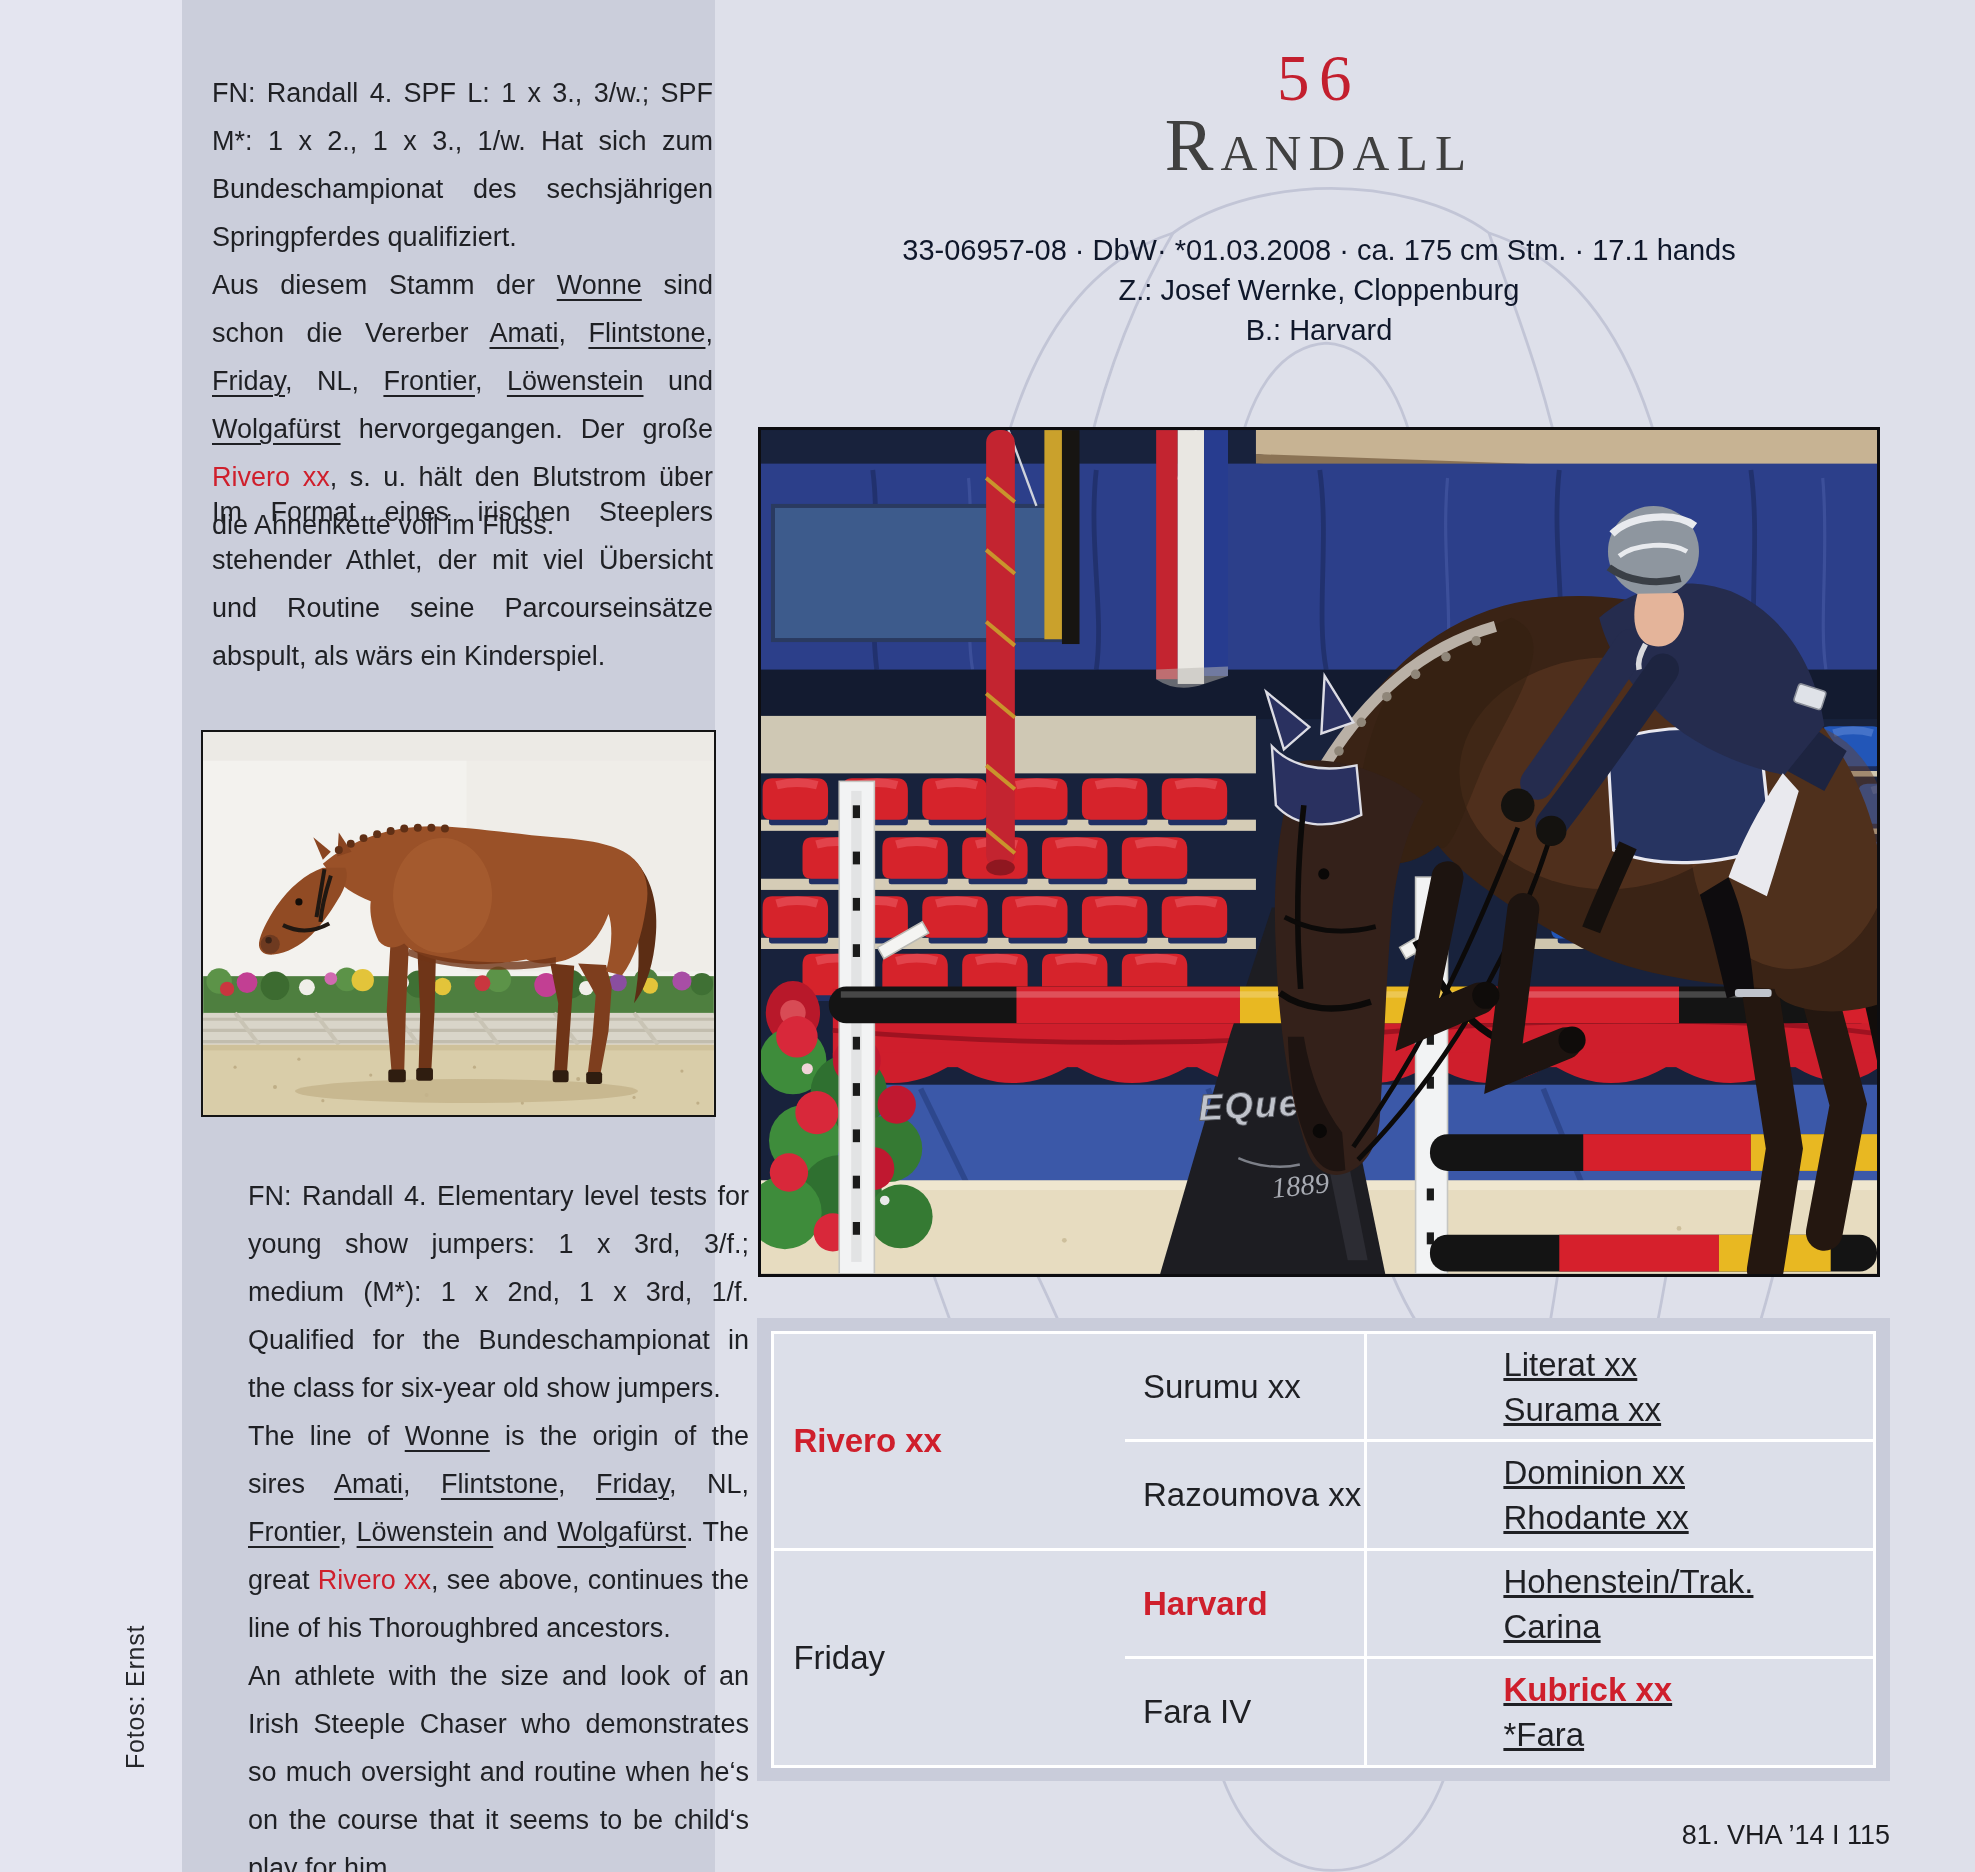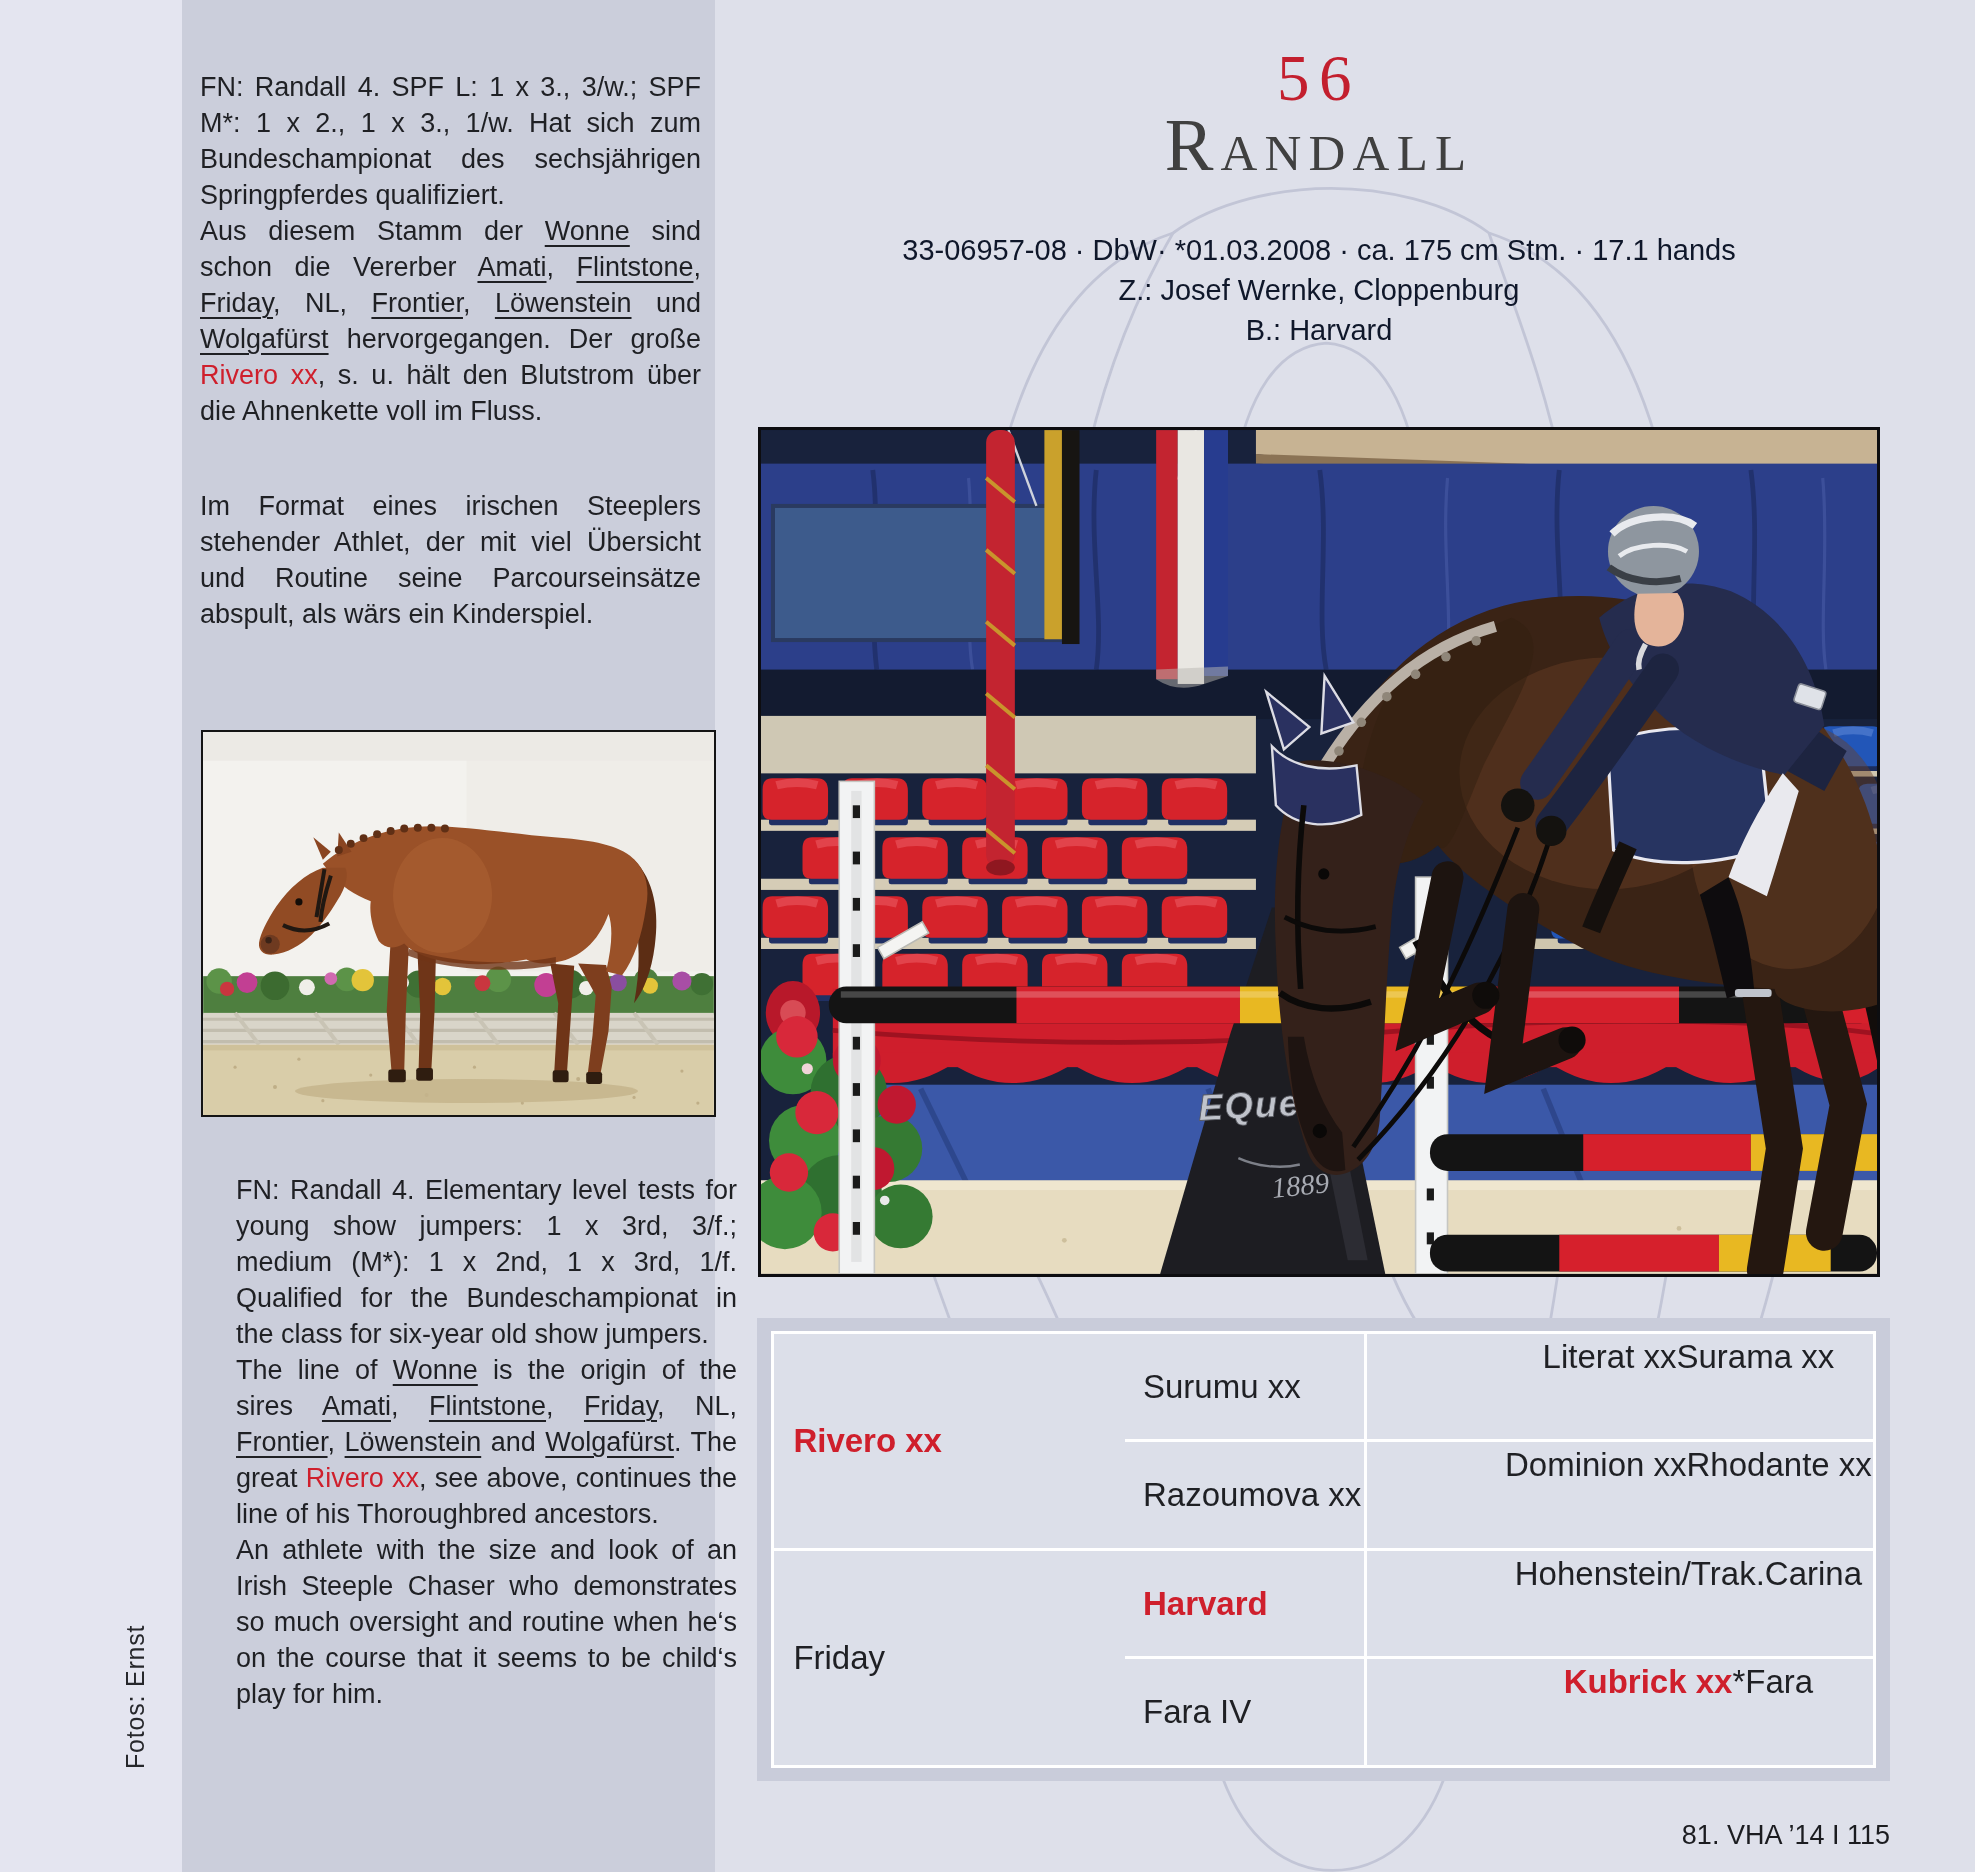--- a/index.html
+++ b/index.html
@@ -4,21 +4,21 @@
 <style>
   html,body{margin:0;padding:0;}
   body{width:1975px;height:1872px;position:relative;background:#dee0ea;
        font-family:"Liberation Sans",sans-serif;color:#1f2024;overflow:hidden;}
   .abs{position:absolute;}
   
   .left-strip{left:0;top:0;width:182px;height:1872px;background:#e4e5f0;}
   .side-panel{left:182px;top:0;width:533px;height:1872px;background:#cbcedb;}
   .watermark{left:0;top:0;width:1975px;height:1872px;pointer-events:none;}
   
-  .sidetext{left:200px;width:501px;font-size:27px;line-height:36px;text-align:justify;}
+  .sidetext{left:212px;width:501px;font-size:27px;line-height:48px;text-align:justify;}
   .sidetext p{margin:0;}
   .u{text-decoration:underline;text-decoration-thickness:1.6px;text-underline-offset:4.8px;}
   .rd{color:#cf1f2c;}
   .de1{top:69px;}
   .de2{top:488px;}
   .en1{top:1172px;margin-left:36px;}
   .gap{margin-top:37px;}
   .credit{left:121px;top:1769px;transform:rotate(-90deg);transform-origin:0 0;
           font-size:25px;letter-spacing:0.8px;white-space:nowrap;color:#26272b;}
   
@@ -38,22 +38,22 @@
   .ped-inner{position:absolute;left:14.4px;top:12.8px;width:1105px;height:437px;
       border:3.2px solid #ffffff;box-sizing:border-box;background:#dcdfe9;
       display:flex;flex-direction:column;font-size:33px;}
   .ped-row{flex:1;display:flex;min-height:0;}
   .ped-row + .ped-row{border-top:3.2px solid #ffffff;}
   .g1{width:351px;display:flex;align-items:center;padding-left:19px;box-sizing:border-box;}
   .gright{flex:1;display:flex;flex-direction:column;min-width:0;}
   .sub{flex:1;display:flex;min-height:0;}
   .sub + .sub{border-top:3.2px solid #ffffff;}
   .g2{width:239px;display:flex;align-items:center;padding-left:17.6px;box-sizing:border-box;}
-  .g3{flex:1;border-left:3.2px solid #ffffff;display:flex;
-      justify-content:center;padding-left:136px;line-height:45px;box-sizing:border-box;}
+  .g3{flex:1;border-left:3.2px solid #ffffff;display:flex;flex-direction:column;
+      justify-content:center;padding-left:136px;line-height:45px;box-sizing:border-box;text-decoration:underline;}
   .pedigree .rd{font-weight:bold;}
   .footer{left:757px;top:1820px;width:1133px;text-align:right;font-size:27px;color:#1b1c20;}
 </style>
 </head>
 <body>
 
 <div class="abs left-strip"></div>
 <div class="abs side-panel"></div>
 
 <svg class="abs watermark" viewBox="0 0 2475 2346">

